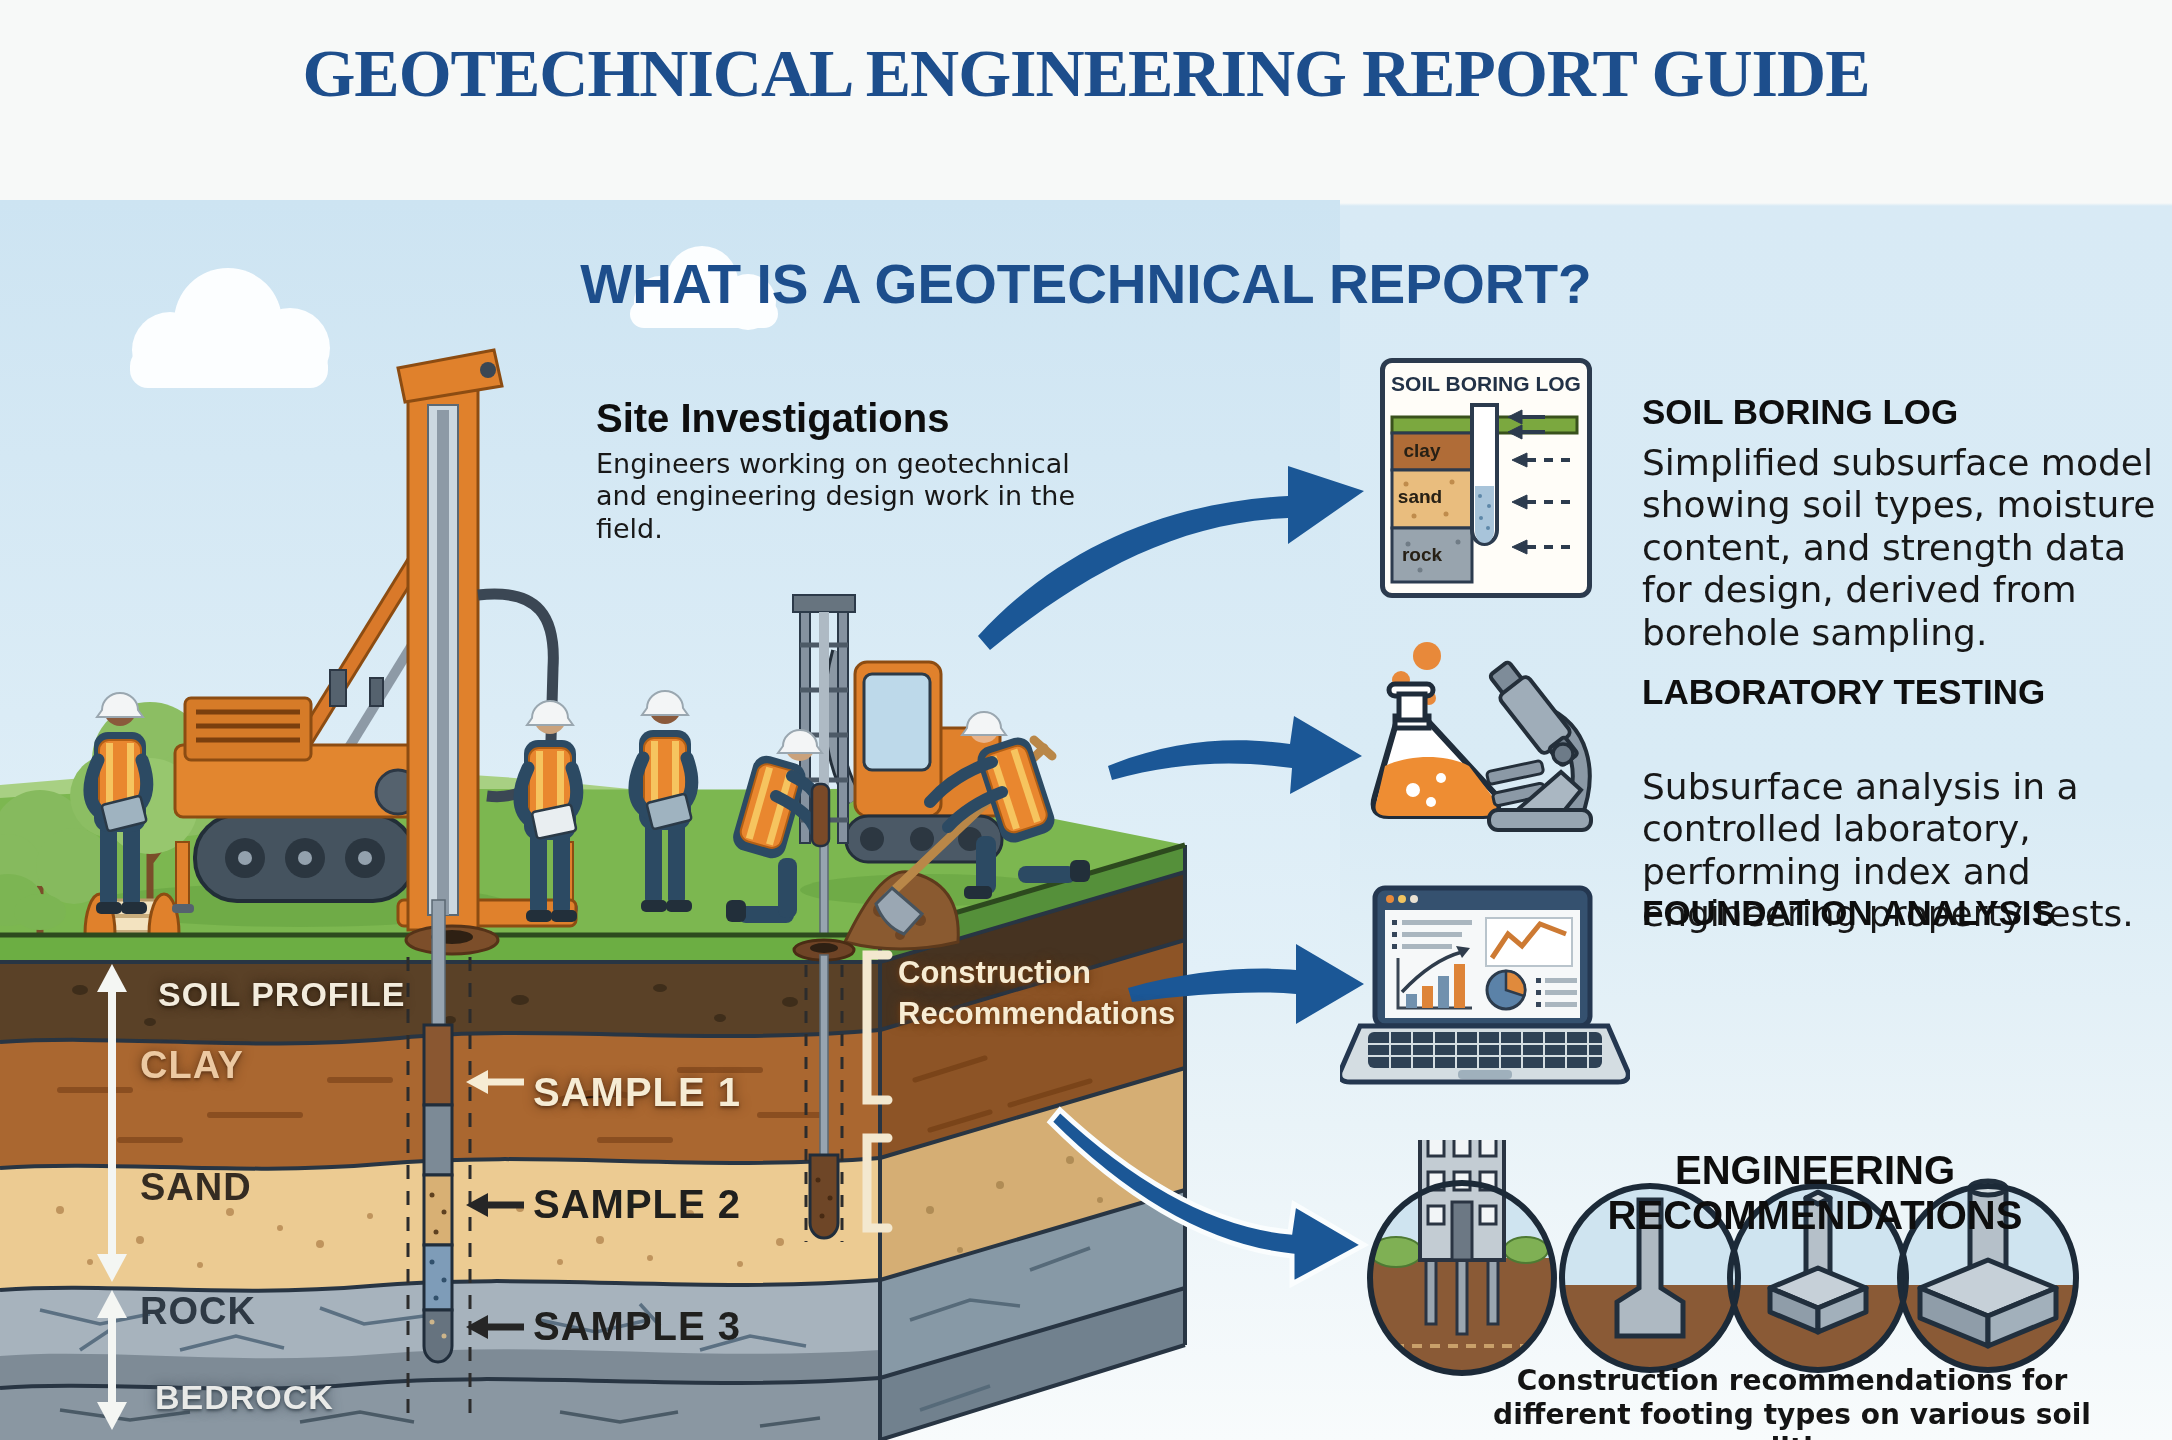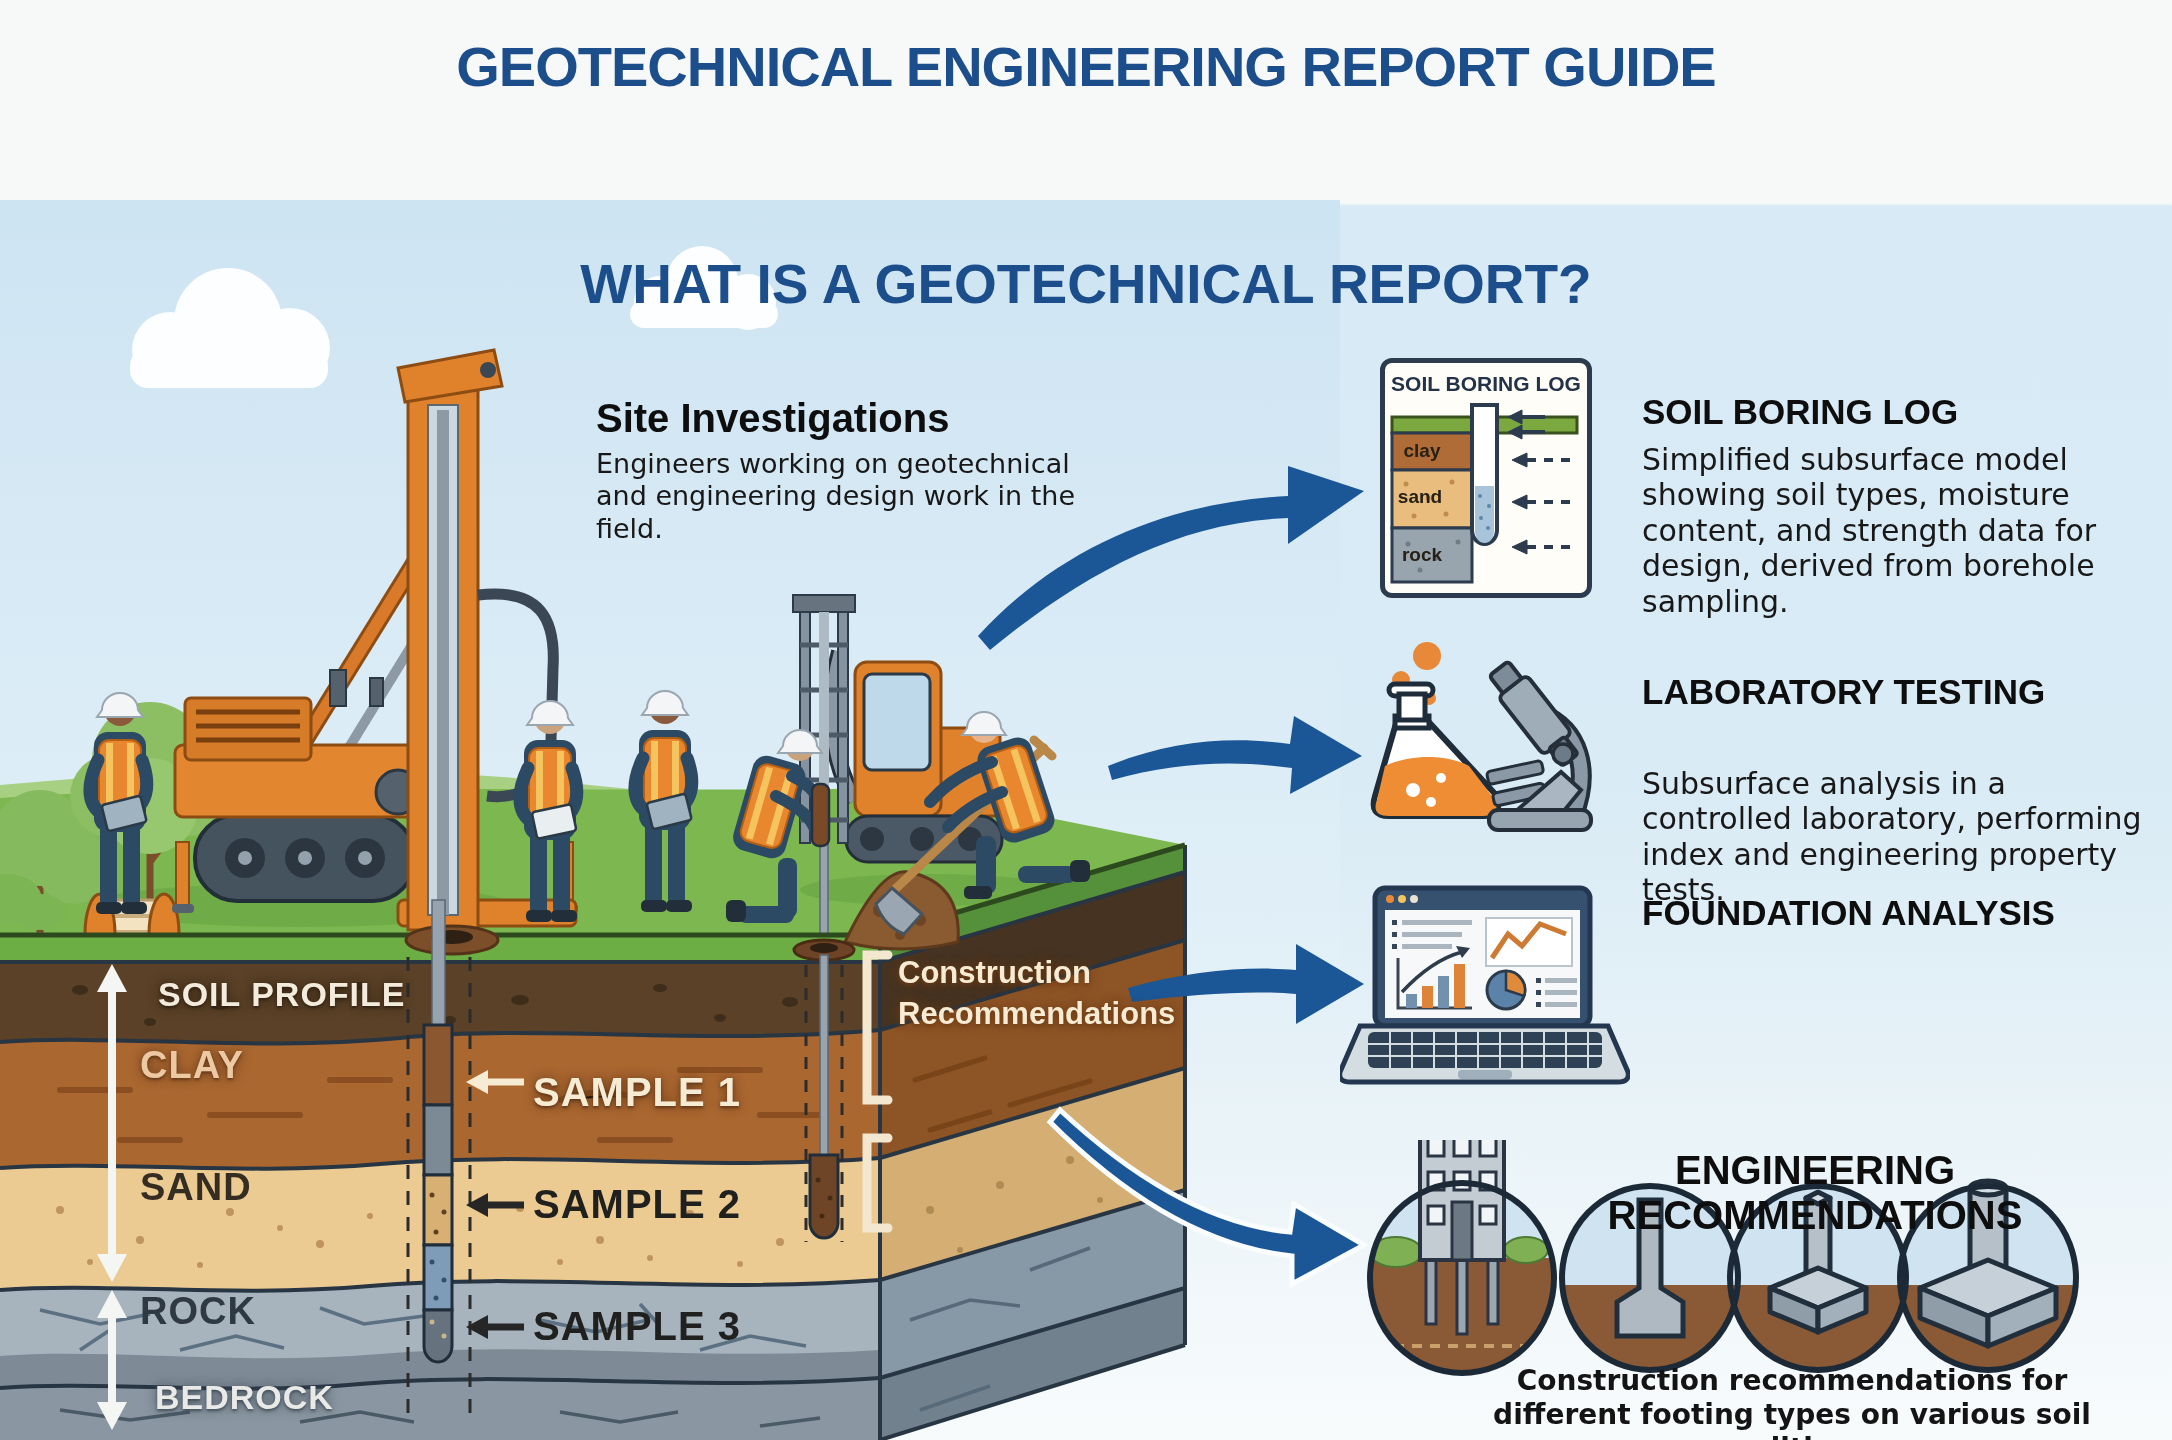--- a/index.html
+++ b/index.html
@@ -1,24 +1,24 @@
 <!DOCTYPE html>
 <html><head>
 <meta charset="utf-8">
 <style>
   html,body{margin:0;padding:0;background:#f7f9f9;}
   #canvas{position:relative;width:2172px;height:1440px;overflow:hidden;
     background:linear-gradient(180deg,#f7f9f8 0,#f7f9f8 203px,#d8eaf5 206px,#d9ebf5 55%,#e9f3f8 78%,#f8fbfc 100%);}
   .abs{position:absolute;}
   .h{font-family:"Liberation Sans",sans-serif;font-weight:bold;}
   .b{font-family:"DejaVu Sans",sans-serif;font-weight:normal;}
-  .title{left:0;right:0;top:34px;text-align:center;font-size:56px;letter-spacing:-1px;color:#1d4e8c;}
+  .title{left:0;right:0;top:34px;text-align:center;font-size:68px;letter-spacing:-1px;color:#1d4e8c;font-family:Liberation Serif, serif;}
   .subtitle{left:0;right:0;top:252px;text-align:center;font-size:55px;color:#1d4e8c;}
   .sec-h{font-size:35px;color:#0e0e0e;}
-  .sec-b{font-size:30px;line-height:1.18;color:#181818;}
+  .sec-b{font-size:36px;line-height:1.18;color:#181818;}
   .scene-label{letter-spacing:1px;}
 </style>
 </head>
 <body>
 
 <div id="canvas">
 
   <svg class="abs" style="left:0;top:200px" width="1340" height="1240" viewBox="0 0 1340 1240">
     <defs>
       <linearGradient id="sky" x1="0" y1="0" x2="0" y2="1">

